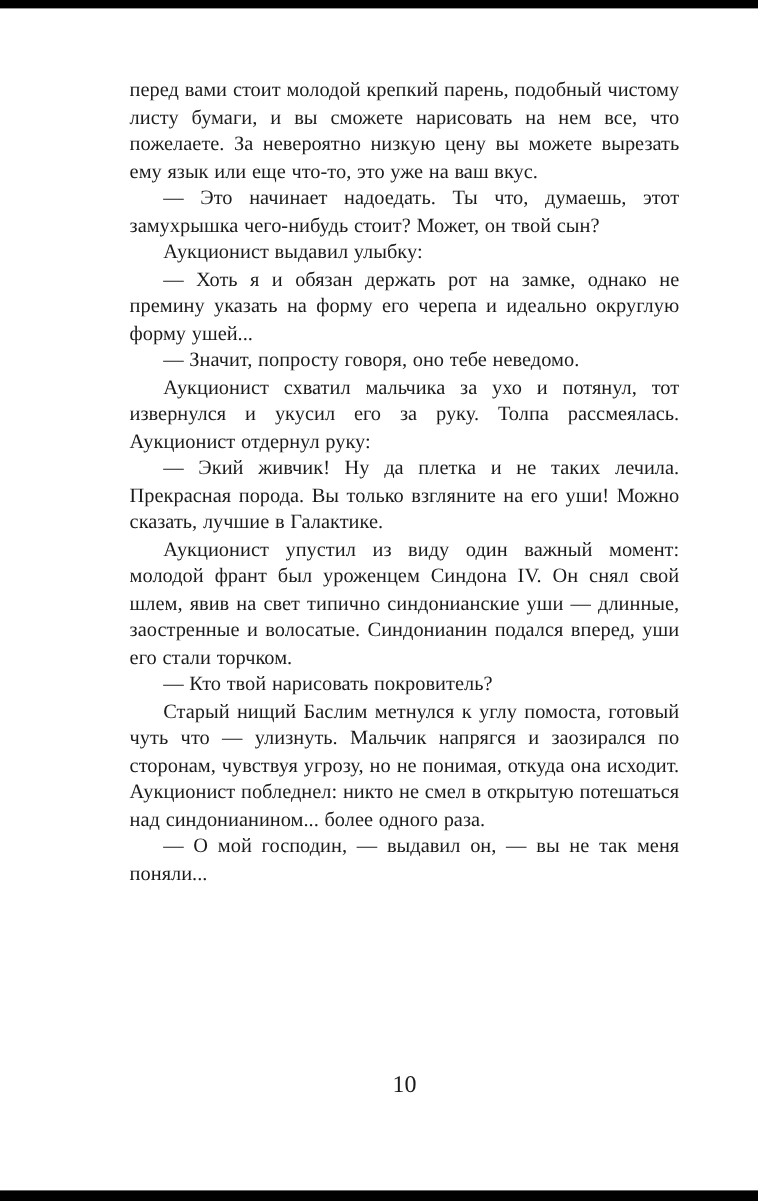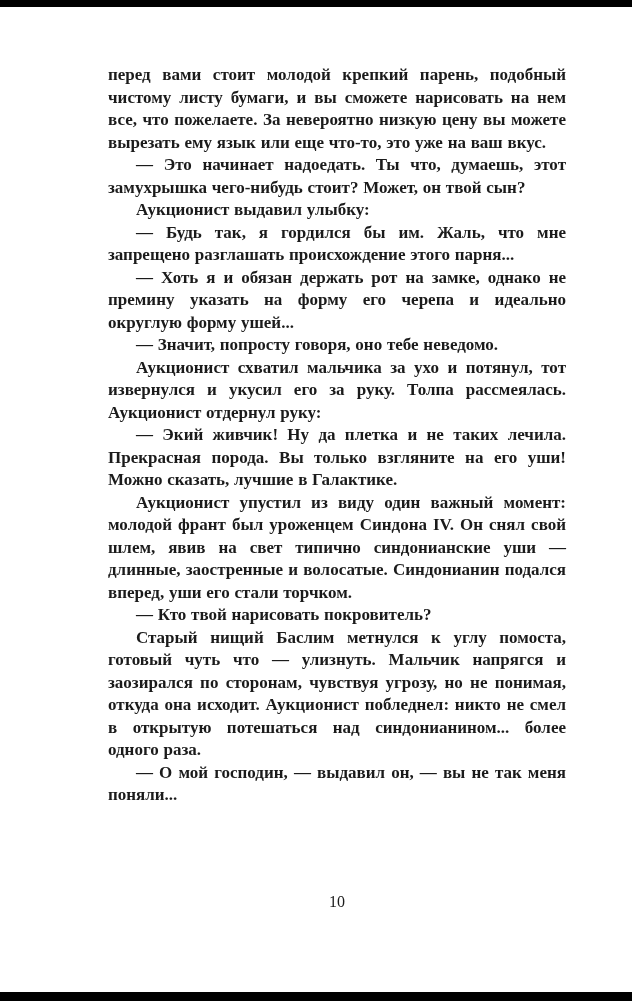--- a/index.html
+++ b/index.html
@@ -36,45 +36,43 @@
     width: 458px;
     color: #1b1b1b;
   }
   .para {
     margin: 0;
     font-size: 17px;
     line-height: 22.5px;
     text-align: justify;
     text-indent: 28px;
     word-spacing: 0.5px;
-    font-weight: bold;
   }
   .para.no-indent {
     text-indent: 0;
   }
   .page-number {
     position: absolute;
     left: 108px;
     top: 893px;
     width: 458px;
     text-align: center;
-    font-size: 16px;
+    font-size: 20px;
     color: #1b1b1b;
   }
 </style>
 </head>
 <body>
 
 <div class="page">
   <div class="edge-bar top"></div>
   <div class="text-block">
       <p class="para no-indent">перед вами стоит молодой крепкий парень, подобный чистому листу бумаги, и вы сможете нарисовать на нем все, что пожелаете. За невероятно низкую цену вы можете вырезать ему язык или еще что-то, это уже на ваш вкус.</p>
       <p class="para">— Это начинает надоедать. Ты что, думаешь, этот замухрышка чего-нибудь стоит? Может, он твой сын?</p>
       <p class="para">Аукционист выдавил улыбку:</p>
-      <p class="para">— Будь так, я гордился бы им. Жаль, что мне запрещено разглашать происхождение этого парня...</p>
       <p class="para">— Хоть я и обязан держать рот на замке, однако не премину указать на форму его черепа и идеально округлую форму ушей...</p>
       <p class="para">— Значит, попросту говоря, оно тебе неведомо.</p>
       <p class="para">Аукционист схватил мальчика за ухо и потянул, тот извернулся и укусил его за руку. Толпа рассмеялась. Аукционист отдернул руку:</p>
       <p class="para">— Экий живчик! Ну да плетка и не таких лечила. Прекрасная порода. Вы только взгляните на его уши! Можно сказать, лучшие в Галактике.</p>
       <p class="para">Аукционист упустил из виду один важный момент: молодой франт был уроженцем Синдона IV. Он снял свой шлем, явив на свет типично синдонианские уши — длинные, заостренные и волосатые. Синдонианин подался вперед, уши его стали торчком.</p>
       <p class="para">— Кто твой нарисовать покровитель?</p>
       <p class="para">Старый нищий Баслим метнулся к углу помоста, готовый чуть что — улизнуть. Мальчик напрягся и заозирался по сторонам, чувствуя угрозу, но не понимая, откуда она исходит. Аукционист побледнел: никто не смел в открытую потешаться над синдонианином... более одного раза.</p>
       <p class="para">— О мой господин, — выдавил он, — вы не так меня поняли...</p>
     </div>
   <div class="page-number">10</div>

